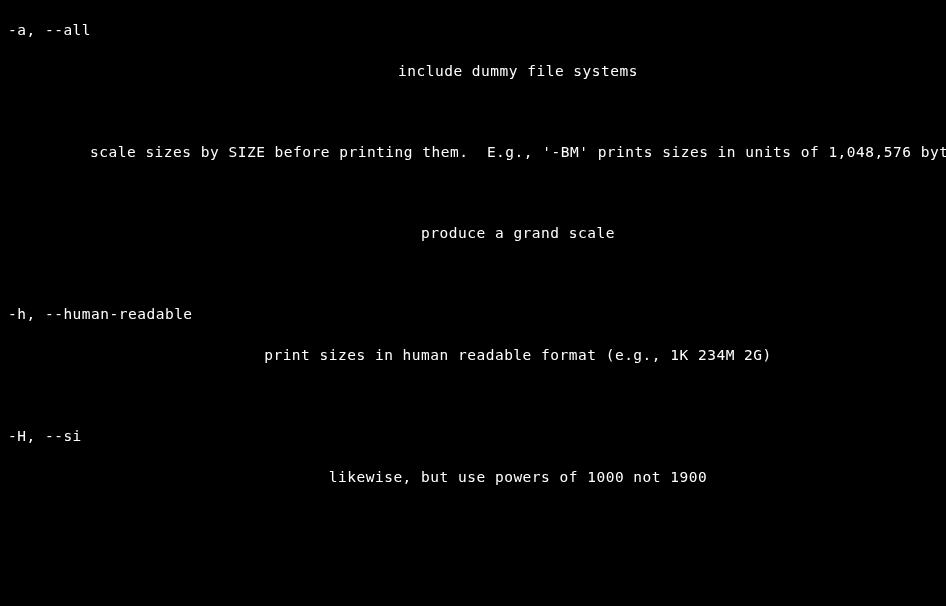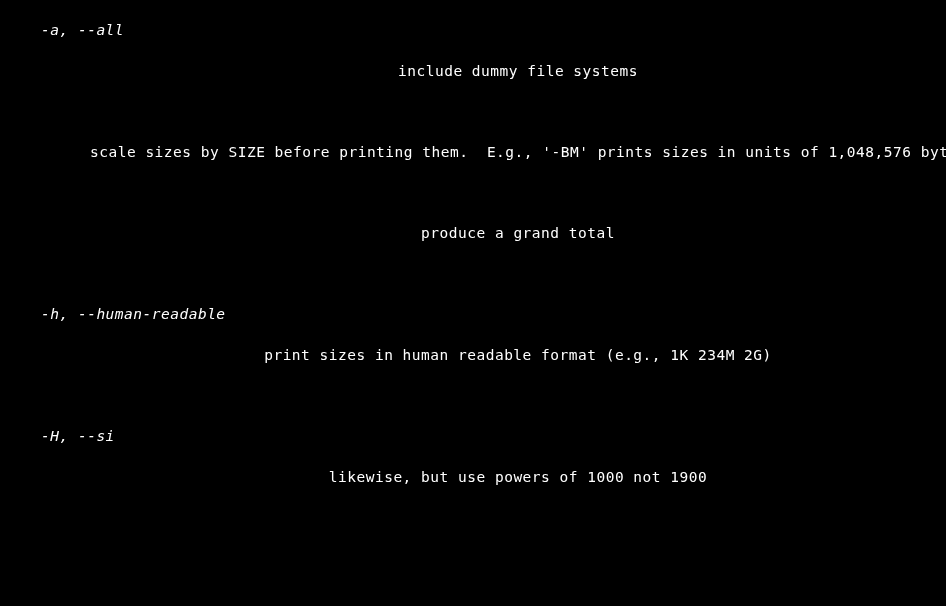--- a/index.html
+++ b/index.html
@@ -13,41 +13,40 @@
       width: 946px;
       height: 606px;
       overflow: hidden;
       letter-spacing: 0.5px;
     }
     .man-page {
       padding: 0;
       white-space: pre;
     }
     .option {
-      padding-left: 41px;
-      font-style: italic;
+      padding-left: 8px;
     }
     .desc {
       padding-left: 90px;
       text-align: center;
     }
     .blank {
       height: 1.4em;
     }
   </style>
 </head>
 <body>
 
 <div class="man-page">
 <div class="option">-a, --all</div>
 <div class="desc">include dummy file systems</div>
 <div class="blank"></div>
 <div class="desc">scale sizes by SIZE before printing them.  E.g., '-BM' prints sizes in units of 1,048,576 bytes</div>
 <div class="blank"></div>
-<div class="desc">produce a grand total</div>
+<div class="desc">produce a grand scale</div>
 <div class="blank"></div>
 <div class="option">-h, --human-readable</div>
 <div class="desc">print sizes in human readable format (e.g., 1K 234M 2G)</div>
 <div class="blank"></div>
 <div class="option">-H, --si</div>
 <div class="desc">likewise, but use powers of 1000 not 1900</div>
 <div class="blank"></div>
 
 
 

